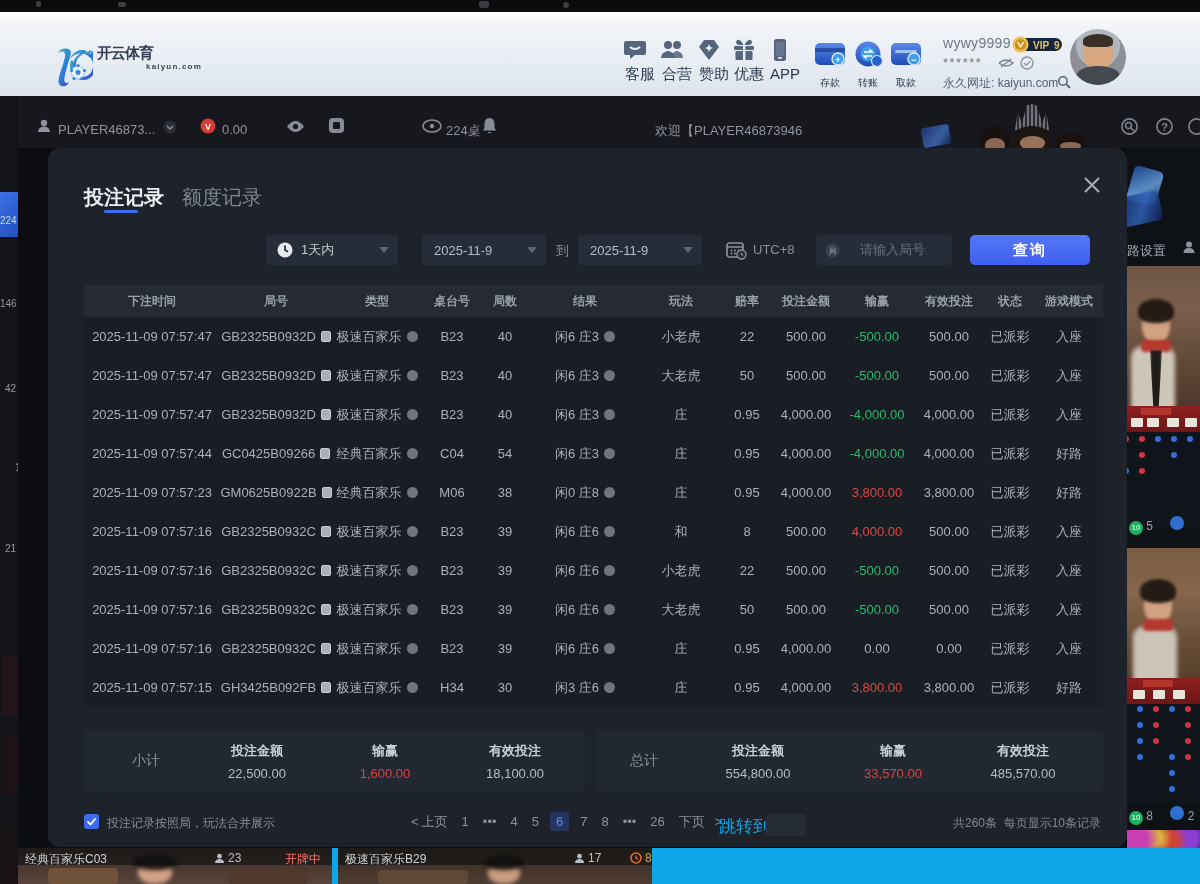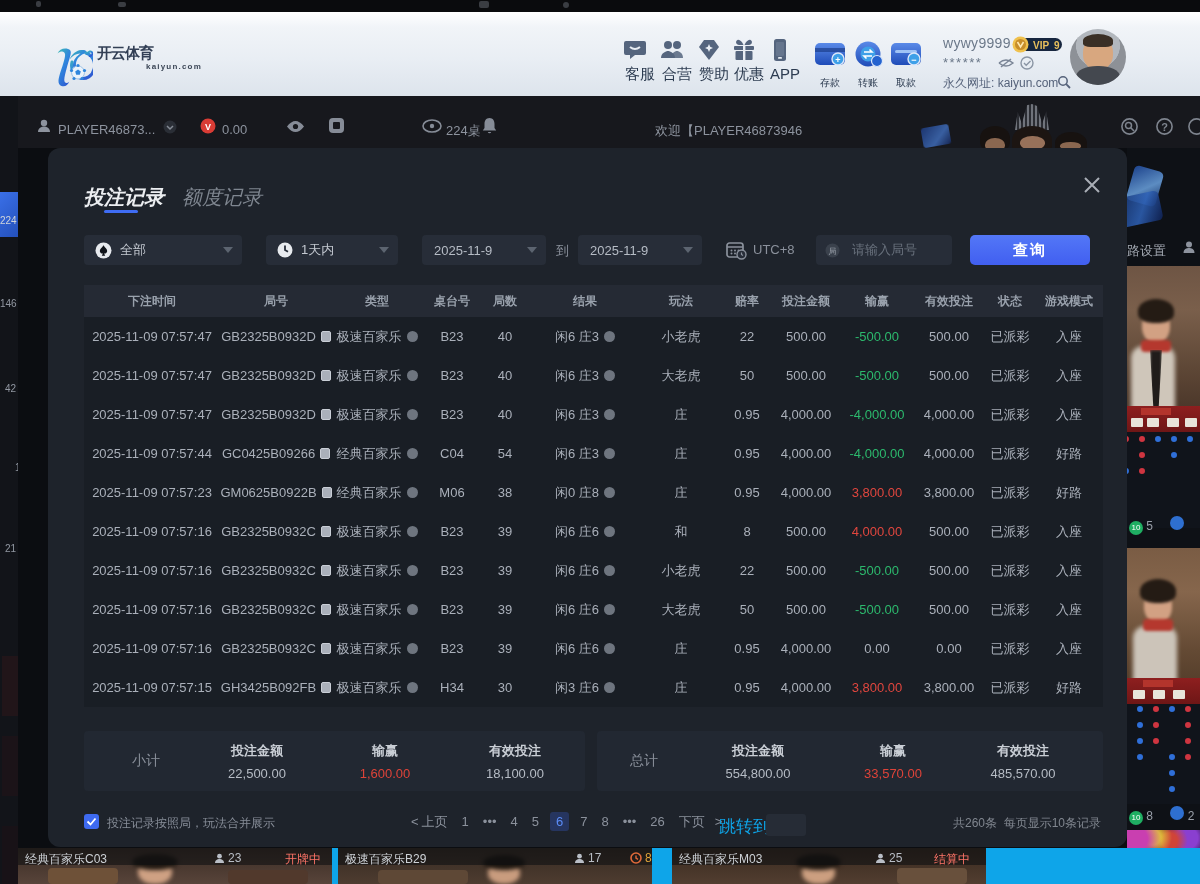--- a/index.html
+++ b/index.html
@@ -52,21 +52,21 @@
 .rr { border-color:#cf3540; }
 .rb { border-color:#2f6fd8; }
 .btile { position:absolute; top:0; height:36px; overflow:hidden; }
 .btile .nbar { position:absolute; left:0; top:0; right:0; height:17px; background:rgba(10,12,16,.55); }
 .btile .nm { position:absolute; top:3px; font-size:12px; color:#cdd1d6; }
 .btile .cnt { position:absolute; top:3px; font-size:12px; color:#b9bec6; }
 .btile .st { position:absolute; top:3px; font-size:12px; color:#ff7468; }
 
 
 #modal { left:48px; top:148px; width:1079px; height:699px; background:#1e232b; border-radius:12px; }
-#tabs { left:36px; top:36px;font-style:italic; }
+#tabs { left:36px; top:36px; }
 #tabs .t1 { font-size:20px; font-weight:bold; color:#eceef1; margin-right:18px; }
 #tabs .t2 { font-size:20px; color:#7f8690; }
 #tab-ul { left:56px; top:62px; width:34px; height:3px; background:#3f6cf3; border-radius:2px; }
 #close { left:1035px; top:28px; width:18px; height:18px; }
 
 
 .fbox { position:absolute; top:87px; height:30px; background:#272d38; border-radius:4px; color:#c3c8d0; font-size:13px; display:flex; align-items:center; }
 .fbox .car { position:absolute; right:9px; top:12px; width:0; height:0; border-left:5px solid transparent; border-right:5px solid transparent; border-top:6px solid #5c6470; }
 .flabel { position:absolute; top:94px; font-size:13px; color:#8b919c; }
 #btn-q { position:absolute; left:922px; top:87px; width:120px; height:30px; background:linear-gradient(180deg,#5377f7,#415ff0); border-radius:5px; color:#fff; font-size:15px; font-weight:bold; text-align:center; line-height:30px; letter-spacing:2px; }
@@ -413,49 +413,28 @@
           <circle cx="5.5" cy="3.2" r="2.4" fill="#b9bec6"></circle>
           <path d="M1 10 c0-3 2.5-4 4.5-4 s4.5 1 4.5 4z" fill="#b9bec6"></path>
         </svg>
       <div class="cnt" style="left:250px">17</div>
       <svg style="position:absolute;left:292px;top:4px" width="12" height="12" viewBox="0 0 12 12">
           <circle cx="6" cy="6" r="5" fill="none" stroke="#e06a3a" stroke-width="1.6"></circle>
           <path d="M6 3.4 v2.8 l2 1.2" stroke="#e06a3a" stroke-width="1.4" fill="none"></path>
         </svg>
       <div class="cnt" style="left:307px;color:#e0a43a">8</div>
     </div>
-    <div class="btile" style="left:654px;width:314px;background:linear-gradient(180deg,#38291f,#523e30)">
-      <div style="position:absolute;left:130px;top:13px;width:33px;height:23px;border-radius:46%;background:#cc9f80;filter:blur(2px)"></div>
-      <div style="position:absolute;left:124px;top:6px;width:45px;height:16px;border-radius:50%;background:#1e1711;filter:blur(2px)"></div>
-      <div style="position:absolute;left:225px;top:20px;width:70px;height:16px;background:#68503c;border-radius:4px"></div>
-      <div class="nbar"></div>
-      <div class="nm" style="left:7px">经典百家乐M03</div>
-      <svg style="position:absolute;left:203px;top:5px" width="11" height="11" viewBox="0 0 11 11">
-          <circle cx="5.5" cy="3.2" r="2.4" fill="#b9bec6"></circle>
-          <path d="M1 10 c0-3 2.5-4 4.5-4 s4.5 1 4.5 4z" fill="#b9bec6"></path>
-        </svg>
-      <div class="cnt" style="left:217px">25</div>
-      <div class="st" style="left:262px">结算中</div>
-    </div>
   </div>
   <div id="modal" class="abs">
     <div id="tabs" class="abs"><span class="t1">投注记录</span><span class="t2">额度记录</span></div>
     <div id="tab-ul" class="abs"></div>
     <svg id="close" class="abs" viewBox="0 0 18 18">
         <path d="M2 2 L16 16 M16 2 L2 16" stroke="#a9aeb6" stroke-width="2"></path>
       </svg>
 
-    <div class="fbox" style="left:36px;width:158px;">
-      <svg style="margin-left:11px" width="17" height="17" viewBox="0 0 17 17">
-          <circle cx="8.5" cy="8.5" r="8" fill="#e7eaee"></circle>
-          <path d="M8.5 3.2 C10 5.8 12.2 6.8 12.2 9 a2.6 2.6 0 0 1 -3.1 2.5 l1.1 2.2 h-3.4 l1.1 -2.2 a2.6 2.6 0 0 1 -3.1 -2.5 C4.8 6.8 7 5.8 8.5 3.2 z" fill="#10141a"></path>
-        </svg>
-      <span style="margin-left:8px">全部</span>
-        <i class="car"></i>
-    </div>
     <div class="fbox" style="left:218px;width:132px;">
       <svg style="margin-left:11px" width="16" height="16" viewBox="0 0 16 16">
           <circle cx="8" cy="8" r="7.5" fill="#e7eaee"></circle>
           <path d="M8 3.5 v4.5 l3 1.8" stroke="#272d38" stroke-width="1.8" fill="none"></path>
         </svg>
       <span style="margin-left:8px">1天内</span>
         <i class="car"></i>
     </div>
     <div class="fbox" style="left:374px;width:124px;color:#b6bcc5">
         <span style="margin-left:12px">2025-11-9</span>
@@ -476,21 +455,21 @@
         <circle cx="9" cy="12.5" r="1" fill="#8b919c"></circle>
         <circle cx="15.5" cy="13.5" r="4.5" fill="#272d38" stroke="#8b919c" stroke-width="1.4"></circle>
         <path d="M15.5 11.5 v2 l1.5 1" stroke="#8b919c" stroke-width="1.2" fill="none"></path>
       </svg>
     <div class="flabel" style="left:705px;">UTC+8</div>
     <div class="fbox" style="left:768px;width:136px;color:#68707c">
       <svg style="margin-left:9px" width="15" height="15" viewBox="0 0 15 15">
           <circle cx="7.5" cy="7.5" r="7" fill="#3a414c"></circle>
           <text x="7.5" y="10.5" font-size="8" fill="#9aa1ab" text-anchor="middle">局</text>
         </svg>
-      <span style="margin-left:12px;font-size:13px">请输入局号</span>
+      <span style="margin-left:20px;font-size:13px">请输入局号</span>
     </div>
     <div id="btn-q">查询</div>
 
     <div id="thead" class="abs">
       <div class="c c1">下注时间</div>
         <div class="c c2">局号</div>
         <div class="c c3">类型</div>
         <div class="c c4">桌台号</div>
         <div class="c c5">局数</div>
         <div class="c c6">结果</div>

